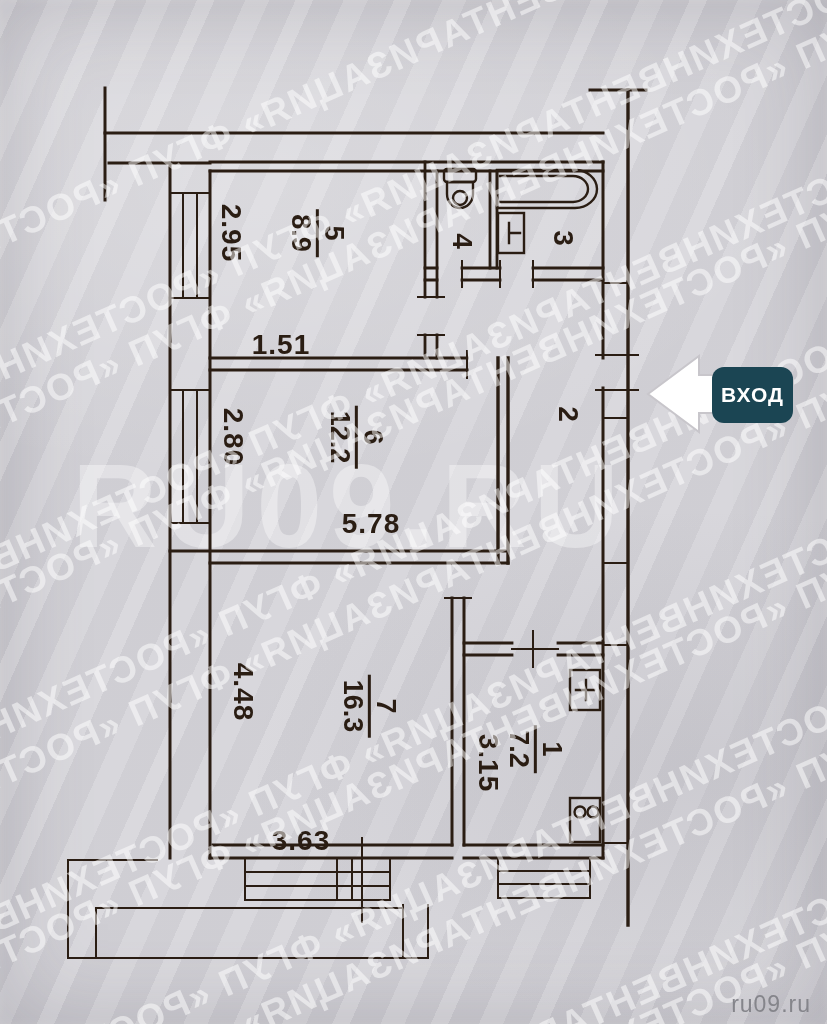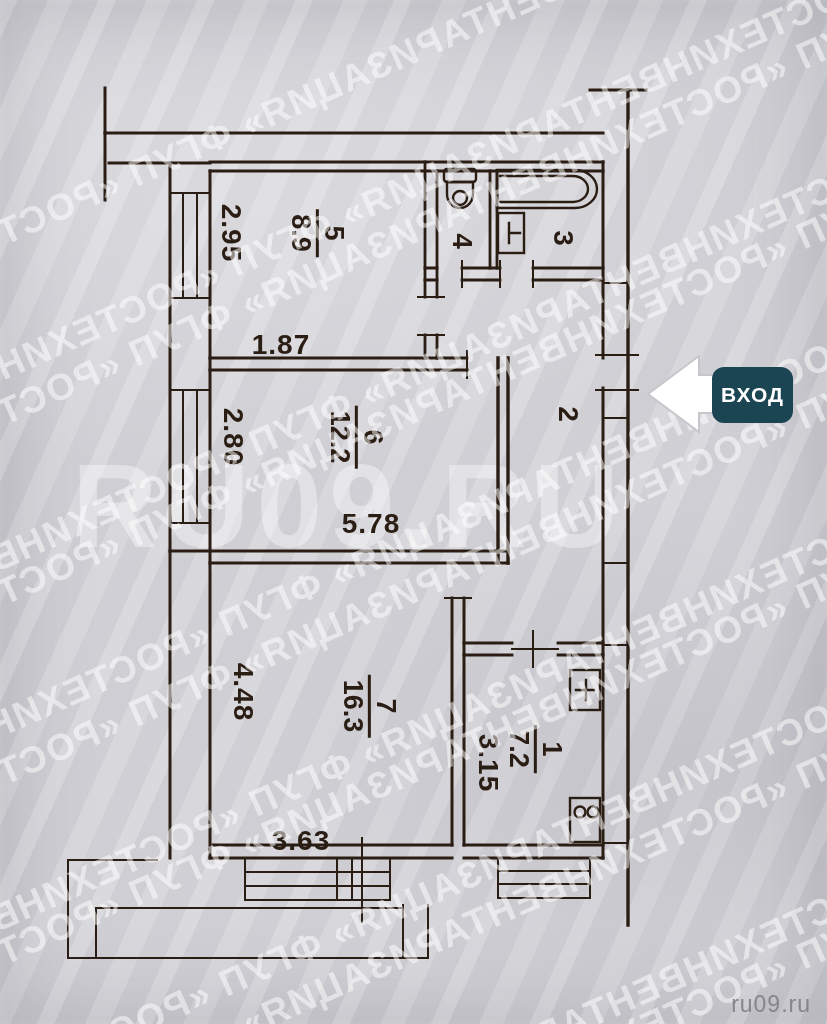--- a/index.html
+++ b/index.html
@@ -147,21 +147,21 @@
       <circle class="ln fixture" cx="593" cy="812" r="5.5"></circle>
     </g>
   </svg>
 
   <div class="label frac rot" style="left:317px;top:233px;">
     <div>5</div>
     <div class="bar"></div>
     <div>8.9</div>
   </div>
   <div class="label dim rot" style="left:231px;top:233px;">2.95</div>
-  <div class="label dim" style="left:281px;top:345px;">1.87</div>
+  <div class="label dim" style="left:281px;top:345px;">1.51</div>
 
   <div class="label roomnum rot" style="left:462px;top:241px;">4</div>
   <div class="label roomnum rot" style="left:563px;top:238px;">3</div>
   <div class="label roomnum rot" style="left:568px;top:414px;">2</div>
 
   <div class="label frac rot" style="left:356px;top:437px;">
     <div>6</div>
     <div class="bar"></div>
     <div>12.2</div>
   </div>

